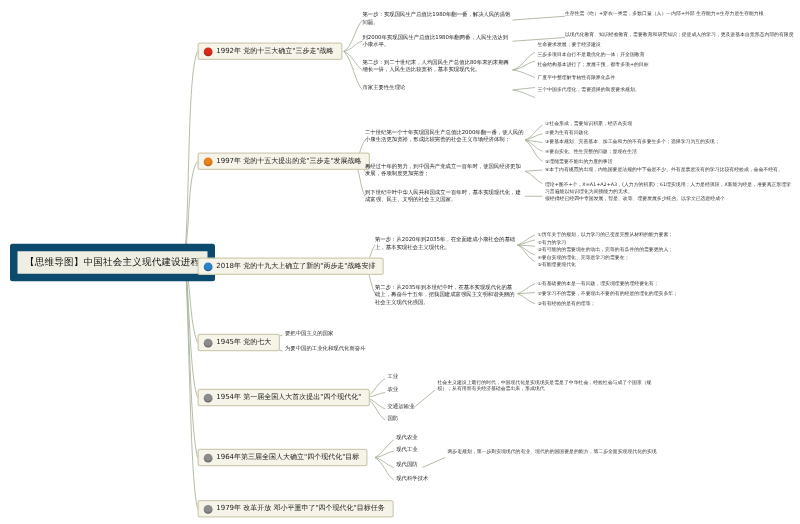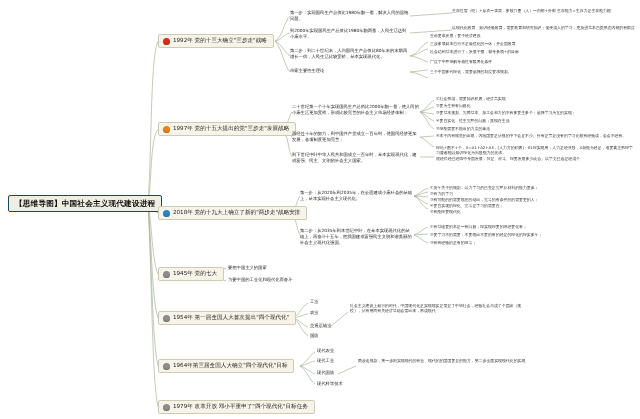--- a/index.html
+++ b/index.html
@@ -17,27 +17,27 @@
     position:absolute;
     box-sizing:border-box;
     display:flex;
     align-items:center;
     white-space:nowrap;
   }
 
   
   .root{
     left:8px;top:195px;
-    height:17px;
+    height:30px;
     padding:0 6px;
     background:#efeee3;
-    border:1px solid #0c4a6e;
+    border:6px solid #0c4a6e;
     border-radius:2px;
     font-size:7.6px;
-    font-weight:bold;
+    font-weight:normal;
     color:#111;
     letter-spacing:.2px;
   }
 
   
   .l1{
     height:14px;
     padding:0 6px 0 4px;
     background:#f6f4e8;
     border:1px solid #cfcbb2;

